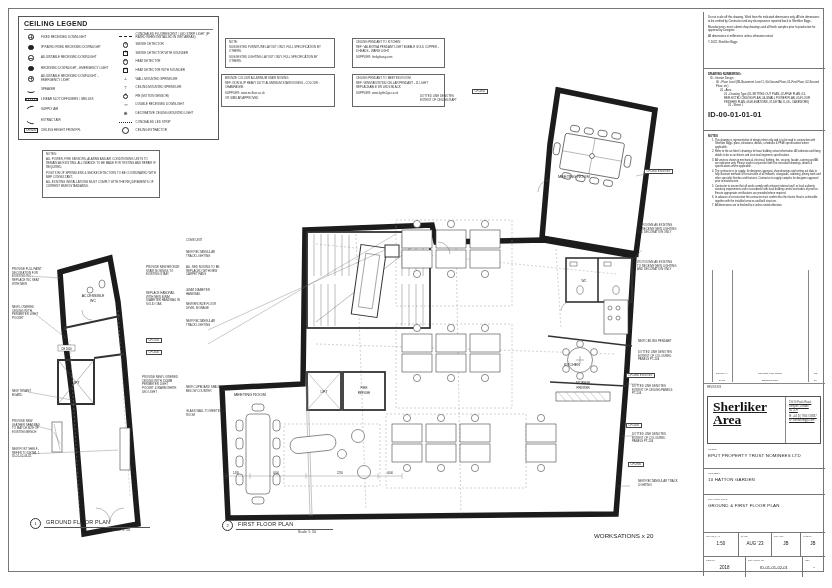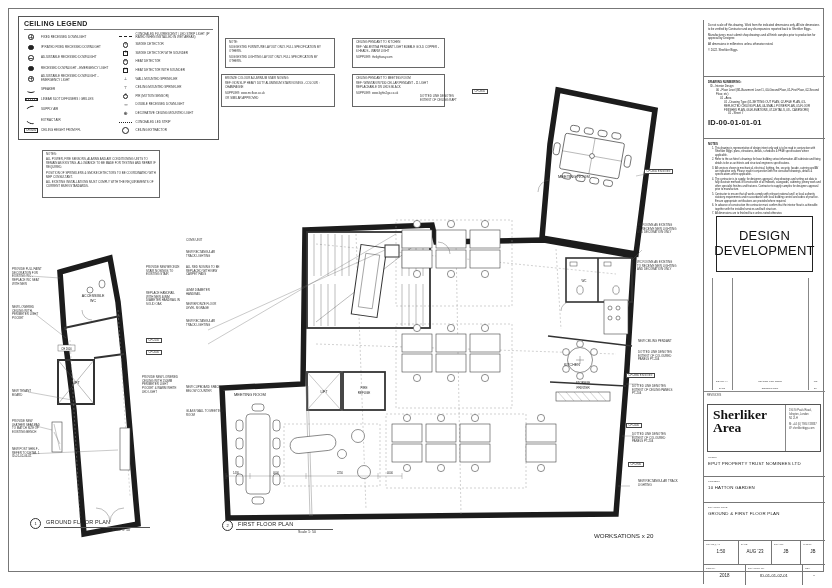--- a/index.html
+++ b/index.html
@@ -43,41 +43,41 @@
   .tagbox{position:absolute;font-size:2.7px;border:.5px solid #444;padding:0 1.5px;white-space:nowrap;color:#333;background:#fff;}
 
   
   .ptitle{position:absolute;display:flex;align-items:center;gap:3px;}
   .pnum{width:9px;height:9px;border:.8px solid #333;border-radius:50%;display:flex;align-items:center;justify-content:center;font-size:4px;}
   .pname{font-size:5.5px;letter-spacing:.2px;border-bottom:.6px solid #555;padding:0 40px 2px 2px;}
   .pscale{position:absolute;font-size:3.6px;color:#333;}
   .wslabel{position:absolute;left:594px;top:532px;font-size:6.2px;color:#222;}
 
   
-  .tb{position:absolute;left:703px;top:20px;width:121px;height:564px;border-left:1px solid #777;box-sizing:border-box;font-size:2.8px;color:#222;}
+  .tb{position:absolute;left:703px;top:12px;width:121px;height:564px;border-left:1px solid #777;box-sizing:border-box;font-size:2.8px;color:#222;}
   .tb .sec{position:absolute;left:0;width:121px;box-sizing:border-box;padding:2px 4px;}
   .tb .rule{position:absolute;left:0;width:121px;border-top:.6px solid #777;}
   .tb p{margin:0 0 2px 0;line-height:1.35;}
   .tb .h{font-weight:700;font-size:2.9px;margin-bottom:1px;}
   .numtree div{line-height:1.4;}
   .bigcode{font-size:7.5px;font-weight:700;letter-spacing:.2px;margin-top:2px;}
   .tb ol{margin:1px 0 0 7px;padding:0;}
   .tb ol li{margin:0 0 1.4px 0;line-height:1.3;font-size:2.6px;}
   .stamp{position:absolute;left:12px;top:196px;width:97px;height:56px;border:1.3px solid #222;display:flex;flex-direction:column;align-items:center;justify-content:center;box-sizing:border-box;}
   .stamp div{font-size:13px;letter-spacing:.2px;line-height:1.15;color:#111;}
   .revs{position:absolute;left:0;top:258px;width:121px;height:126px;}
   .revs .vline{position:absolute;top:0;height:112px;border-left:.5px solid #888;}
   .revs .hdr{position:absolute;top:102px;left:0;width:121px;display:flex;font-size:2.4px;color:#444;}
   .revs .hdr2{position:absolute;top:109px;left:0;width:121px;display:flex;font-size:2.4px;color:#444;border-bottom:.5px solid #888;padding-bottom:1px;}
   .revs .cA{width:8px;text-align:center;}
   .revs .cB{width:20px;text-align:center;}
   .revs .cC{width:76px;text-align:center;}
   .revs .cD{width:15px;text-align:center;}
   .revs .revlbl{position:absolute;top:116px;left:3px;font-size:2.6px;color:#444;}
-  .firm{position:absolute;left:3px;top:384px;width:114px;height:48px;border:.8px solid #555;box-sizing:border-box;display:flex;}
+  .firm{position:absolute;left:3px;top:384px;width:114px;height:48px;border:.8px solid #555;box-sizing:border-box;display:flex;text-decoration:underline;}
   .firm .logo{width:72px;padding:4px 0 0 5px;font-family:"Liberation Serif",serif;font-weight:700;font-size:13.5px;line-height:.95;color:#111;}
   .firm .addr{flex:1;border-left:.6px solid #888;padding:4px 2px 0 3px;font-size:2.6px;line-height:1.45;color:#444;}
   .fld{position:absolute;left:0;width:121px;display:flex;border-top:.6px solid #777;}
   .fld .cell{border-right:.6px solid #777;box-sizing:border-box;padding:1.5px 2px;position:relative;}
   .fld .cell:last-child{border-right:none;}
   .fld .lab{font-size:2.5px;color:#555;}
   .fld .val{font-size:4.5px;text-align:center;margin-top:3px;}
   .kv .lab{font-size:2.5px;color:#555;}
   .kv .val{font-size:4.4px;margin-top:2px;letter-spacing:.2px;}
 
@@ -556,24 +556,20 @@
       <ol>
         <li>This drawing is representative of design intent only and is to be read in conjunction with Sherliker Biggs' plans, elevations, details, schedules &amp; FF&amp;E specifications where applicable.</li>
         <li>Refer to the architect's drawings for base building setout information. All substrate and fixing details to be as architects and structural engineers specifications.</li>
         <li>All services shown ie mechanical, electrical, lighting, fire, security, facade, catering and AV are indicative only. Please read in conjunction with the consultant drawings, details &amp; specifications where applicable.</li>
         <li>The contractor is to supply, for designers approval, shop drawings and setting out data to fully illustrate methods of construction of all millwork, casegoods, cabinetry, joinery work and other specialist finishes and features. Contractor to supply samples for designers approval prior to manufacture.</li>
         <li>Contractor to ensure that all works comply with relevant national and / or local authority statutory requirements and in accordance with local building control and codes of practice. Ensure appropriate certifications are provided where required.</li>
         <li>In advance of construction the contractor must confirm that the interior fitout is achievable together with the installed services and built structure.</li>
         <li>All dimensions are to finished face unless noted otherwise.</li>
       </ol>
     </div>
-    <div class="stamp">
-      <div>DESIGN</div>
-      <div>DEVELOPMENT</div>
-    </div>
     <div class="revs">
       <div class="vline" style="left:8px"></div>
       <div class="vline" style="left:28px"></div>
       <div class="vline" style="left:104px"></div>
       <div class="hdr">
         <span class="cA">-</span>
         <span class="cB">DD.MM.YY</span>
         <span class="cC">REASON FOR ISSUE</span>
         <span class="cD">NO</span>
       </div>

